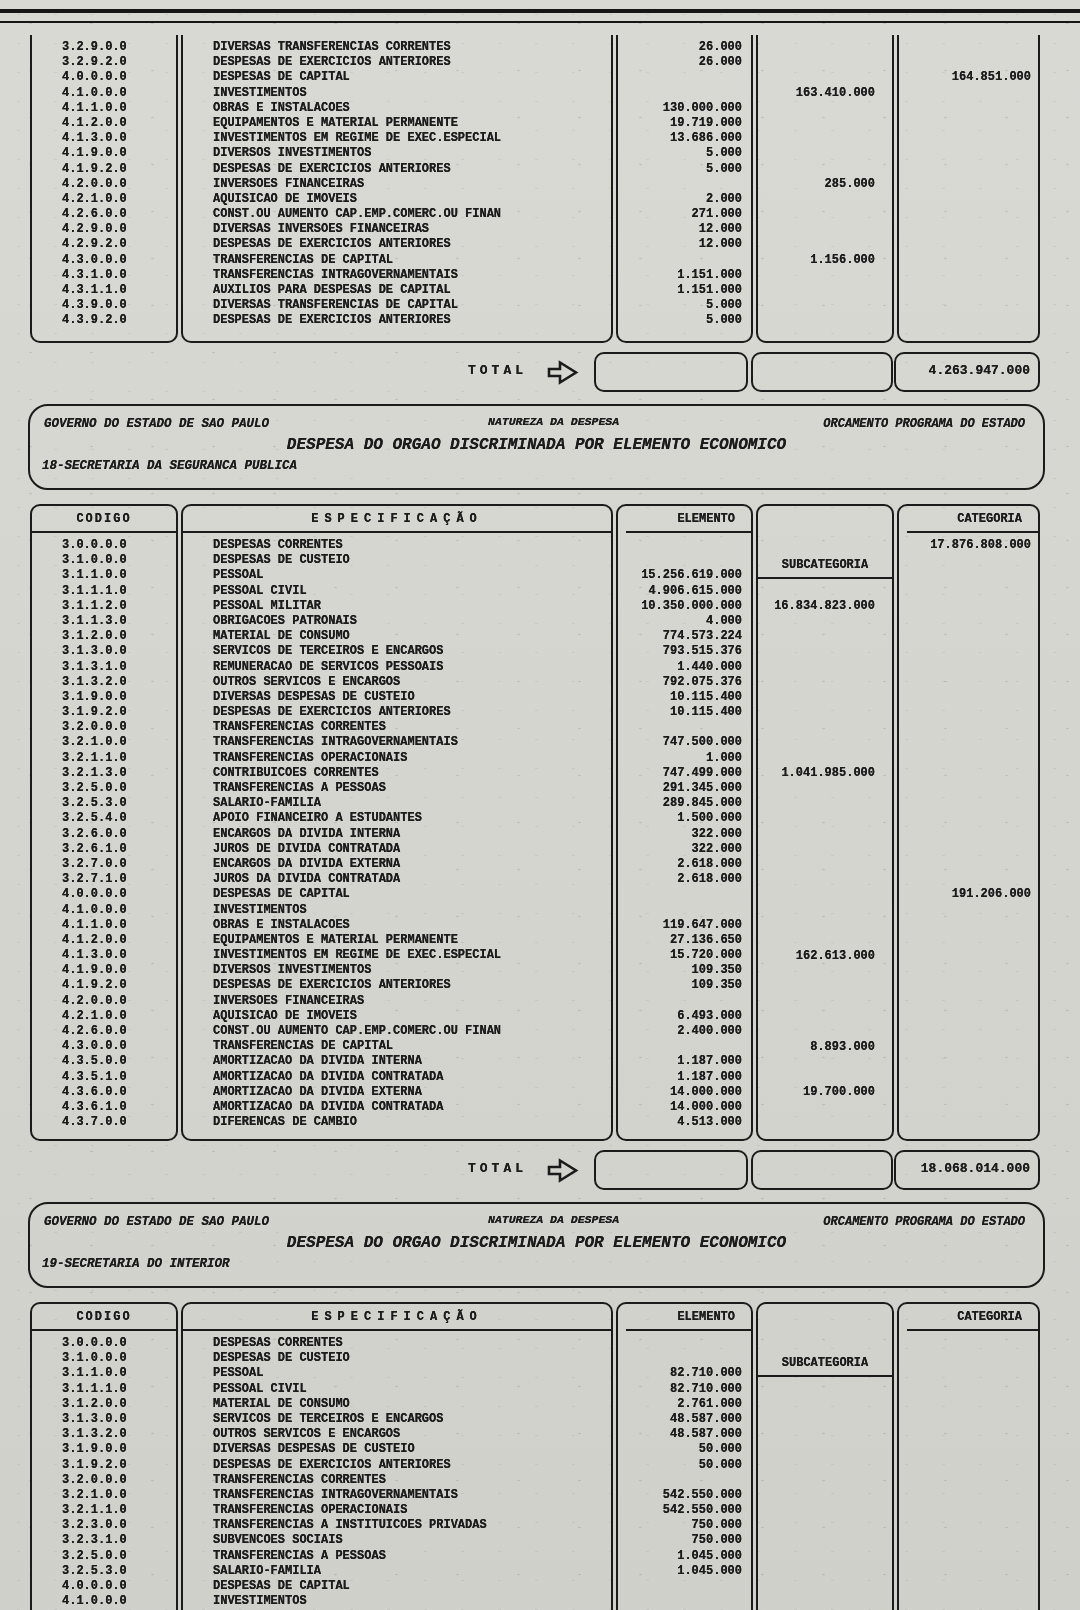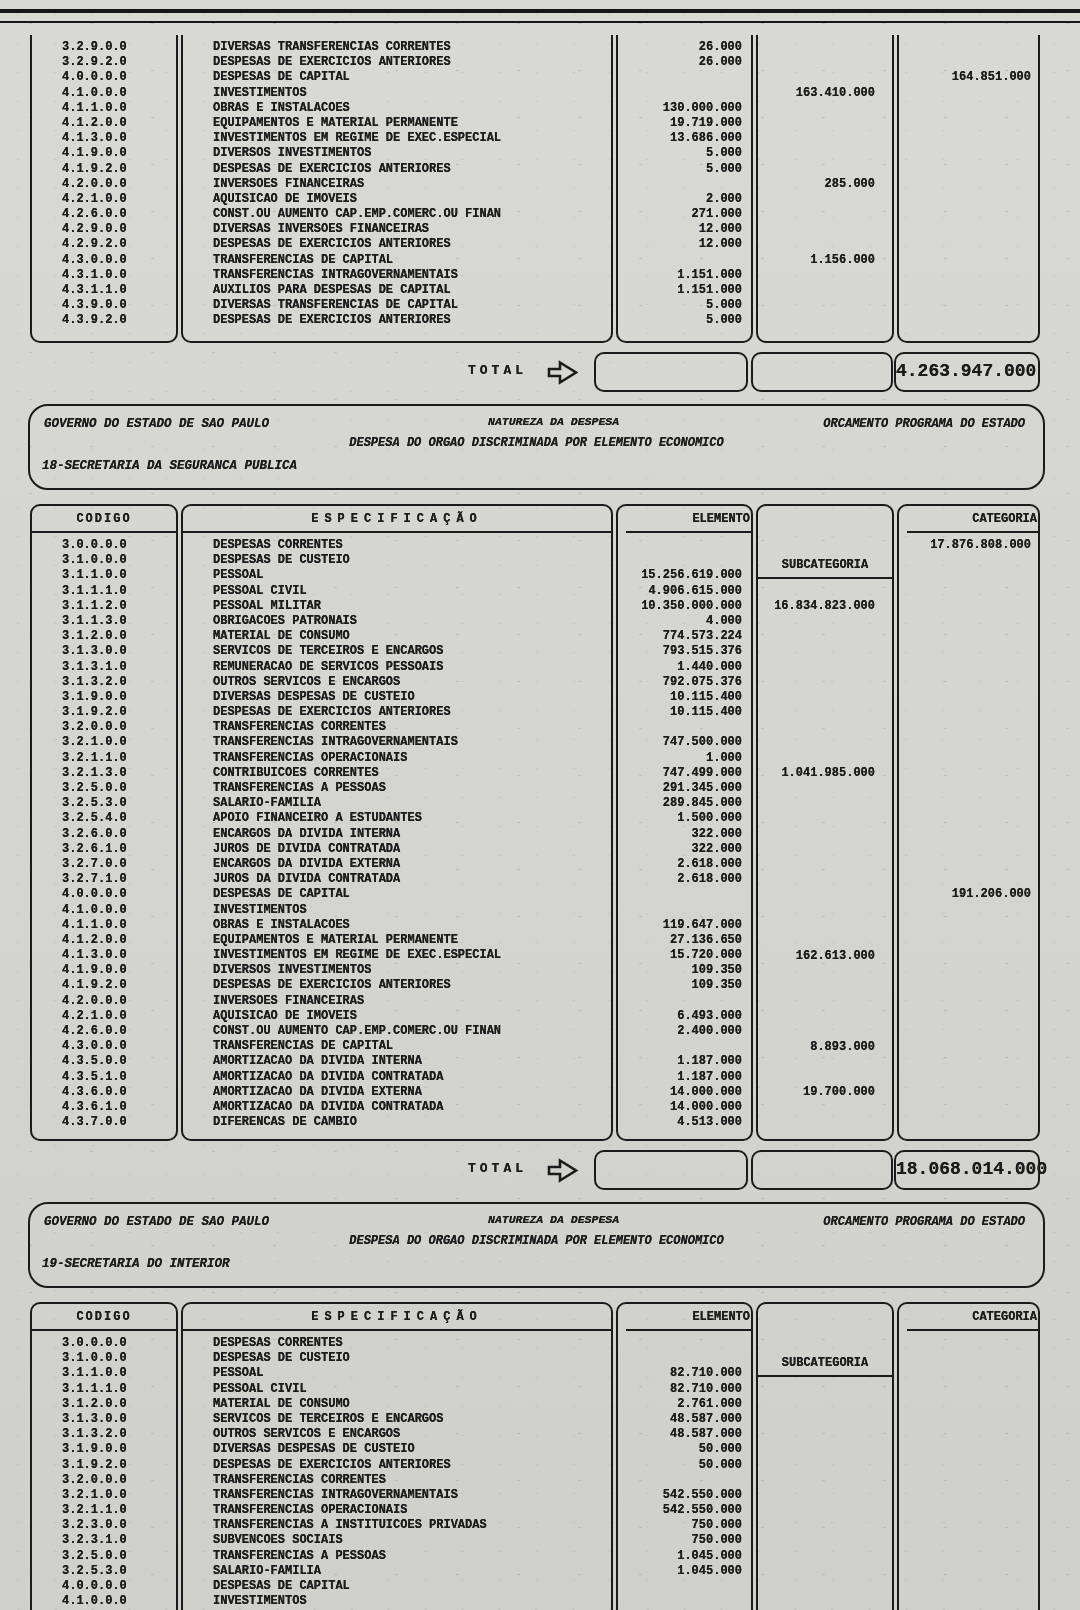--- a/index.html
+++ b/index.html
@@ -31,21 +31,21 @@
   .c-elem{left:616px;width:133px;}
   .c-sub {left:756px;width:134px;}
   .c-cat {left:897px;width:139px;}
   .chead{
     height:25px;border-bottom:2px solid #1b1b1b;
     display:flex;align-items:center;
     font-size:12px;font-weight:bold;white-space:nowrap;
     text-shadow:0 0 .5px currentColor;
   }
   .h-center{justify-content:center;margin-top:46px;}
-  .h-right{justify-content:flex-end;padding-right:1px;margin-left:8px;}
+  .h-right{justify-content:flex-end;padding-right:16px;margin-left:8px;}
   .h-spec{justify-content:center;letter-spacing:6px;}
   .h-code{justify-content:center;letter-spacing:2px;}
   .rows{padding-top:5px;}
   .cell{
     height:15.2px;font-size:12px;font-weight:bold;line-height:15.2px;
     white-space:nowrap;text-shadow:0 0 .5px currentColor;
   }
   .cell.t{text-align:left;}
   .c-code .cell{padding-left:30px;}
   .c-spec .cell{padding-left:30px;}
@@ -65,34 +65,34 @@
   }
   .total-arrow{position:absolute;left:545px;top:7px;}
   .tbox{
     position:absolute;top:0;height:36px;
     border:2.5px solid #1b1b1b;border-radius:10px;
   }
   .tb1{left:594px;width:150px;}
   .tb2{left:751px;width:138px;}
   .tb3{left:894px;width:142px;}
   .tbox .tval{
-    display:block;text-align:right;padding-right:24px;line-height:34px;
-    font-size:18px;font-weight:bold;text-shadow:0 0 .5px currentColor;
+    display:block;text-align:right;padding-right:8px;line-height:34px;
+    font-size:13px;font-weight:bold;text-shadow:0 0 .5px currentColor;
     white-space:nowrap;
   }
   
   .band{
     position:relative;margin-left:28px;margin-top:12px;
     width:1013px;height:82px;
     border:2.5px solid #1b1b1b;border-radius:20px;font-style:italic;
   }
   .band .gov{position:absolute;left:14px;top:11px;font-size:12.5px;font-weight:bold;text-shadow:0 0 .5px currentColor;white-space:nowrap;}
   .band .nat{position:absolute;left:435px;top:9px;font-size:11.5px;font-weight:bold;text-shadow:0 0 .5px currentColor;white-space:nowrap;padding-left:23px;}
   .band .orc{position:absolute;right:18px;top:11px;font-size:12px;font-weight:bold;text-shadow:0 0 .5px currentColor;white-space:nowrap;}
-  .band .sub{position:absolute;left:0;right:0;top:30px;text-align:center;font-size:12px;font-weight:bold;text-shadow:0 0 .5px currentColor;white-space:nowrap;}
+  .band .sub{position:absolute;left:0;right:0;top:30px;text-align:center;font-size:16px;font-weight:bold;text-shadow:0 0 .5px currentColor;white-space:nowrap;}
   .band .org{position:absolute;left:12px;top:53px;font-size:12.5px;font-weight:bold;text-shadow:0 0 .5px currentColor;white-space:nowrap;}
 </style>
 </head>
 <body>
 
 <div class="toprule"></div>
 
 <div class="table t-top">
   <div class="colbox c-code">
     <div class="rows">

